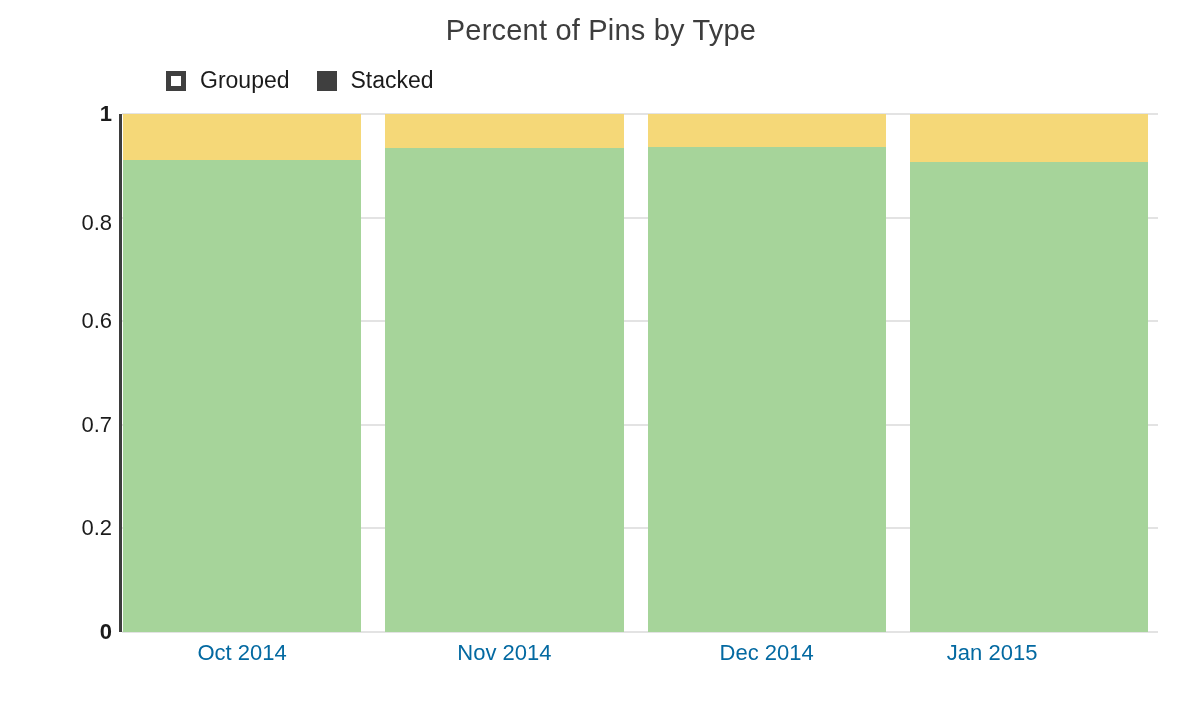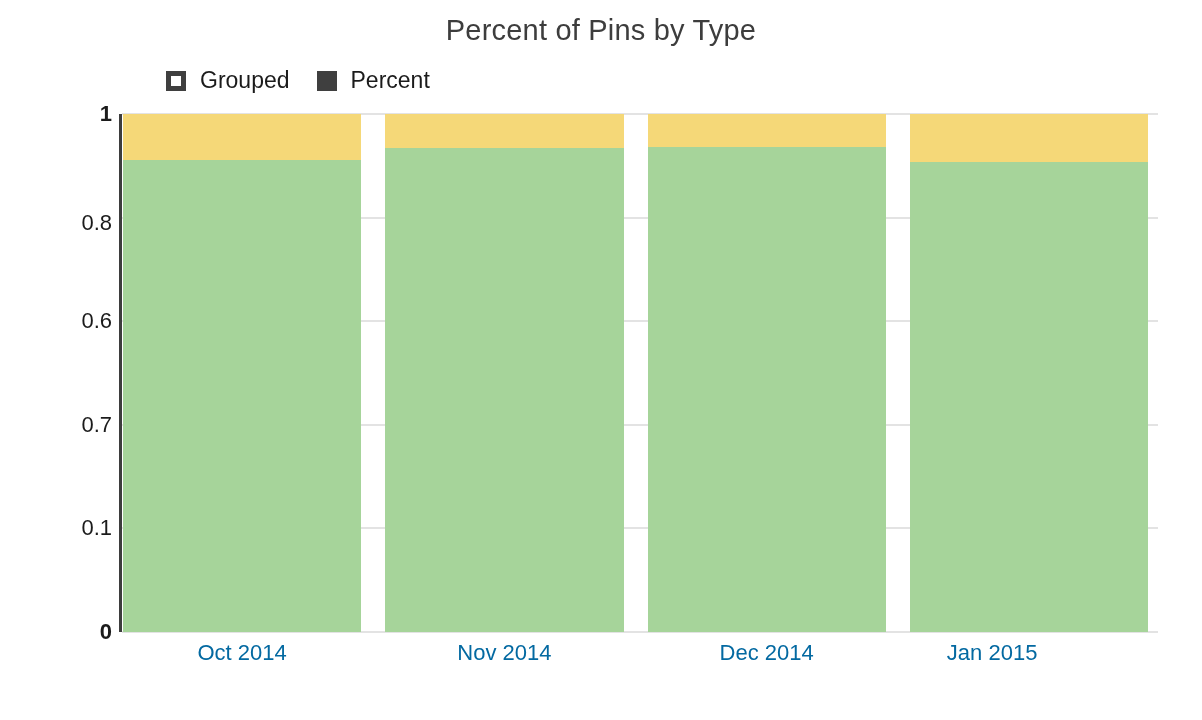--- a/index.html
+++ b/index.html
@@ -163,21 +163,21 @@
 
   <div class="chart-title">Percent of Pins by Type</div>
 
   <div class="mode-toggle">
     <div class="mode-option">
       <span class="mode-swatch"></span>
       <span class="mode-label">Grouped</span>
     </div>
     <div class="mode-option">
       <span class="mode-swatch filled"></span>
-      <span class="mode-label">Percent</span>
+      <span class="mode-label">Stacked</span>
     </div>
   </div>
 
 
   <div class="axis-line-y"></div>
 
   <div class="plot">
     <div id="gridlines">
         <div class="gridline" style="top: 517px;"></div>
         <div class="gridline" style="top: 413.4px;"></div>
@@ -201,21 +201,21 @@
         </div>
         <div class="bar-group" style="left: 787.75px; width: 238.25px;">
           <div class="bar-seg" style="background: rgb(166, 212, 154); height: 469.826px; bottom: 0px;"></div>
           <div class="bar-seg" style="background: rgb(245, 216, 120); height: 48.174px; bottom: 469.826px;"></div>
         </div>
       </div>
   </div>
 
   <div id="yticks">
       <div class="ytick bold" style="top: 632px;">0</div>
-      <div class="ytick" style="top: 528.4px;">0.1</div>
+      <div class="ytick" style="top: 528.4px;">0.2</div>
       <div class="ytick" style="top: 424.8px;">0.7</div>
       <div class="ytick" style="top: 321.2px;">0.6</div>
       <div class="ytick" style="top: 223px;">0.8</div>
       <div class="ytick bold" style="top: 114px;">1</div>
     </div>
   <div id="xticks">
       <div class="xtick" style="left: 123px; width: 238.25px;">Oct 2014</div>
       <div class="xtick" style="left: 385.25px; width: 238.25px;">Nov 2014</div>
       <div class="xtick" style="left: 647.5px; width: 238.25px;">Dec 2014</div>
       <div class="xtick" style="left: 873px; width: 238.25px;">Jan 2015</div>

